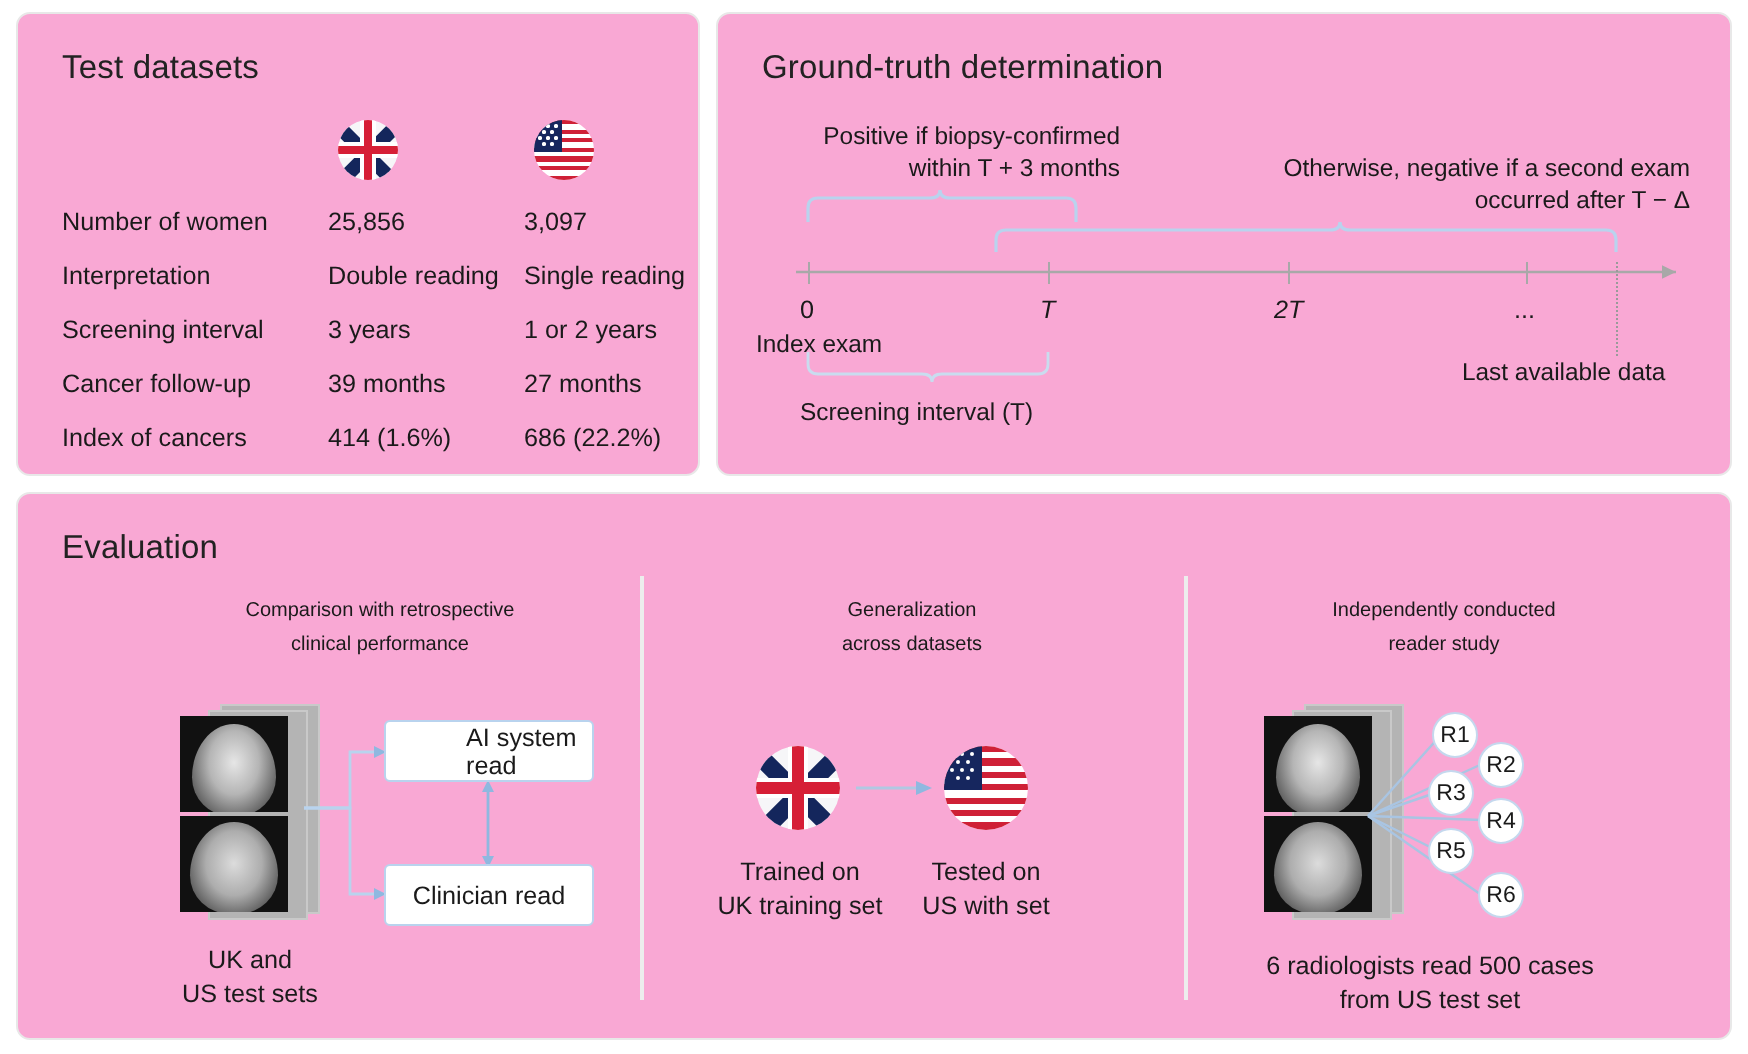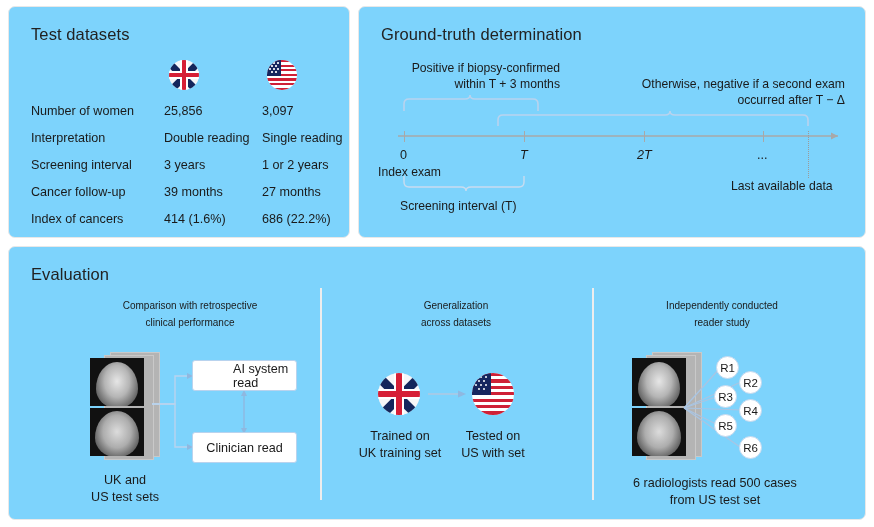--- a/index.html
+++ b/index.html
@@ -6,21 +6,21 @@
   body{
     width:874px;height:527px;
     font-family:"Liberation Sans","DejaVu Sans",sans-serif;
     color:#1a1a1a;
     position:relative;
     overflow:hidden;
     -webkit-font-smoothing:antialiased;
   }
   .card{
     position:absolute;
-    background:#7dd3fc;
+    background:#f9a8d4;
     border:1px solid #e8e8e8;
     border-radius:7px;
     box-sizing:border-box;
   }
   #card-datasets{left:8px;top:6px;width:342px;height:232px;}
   #card-groundtruth{left:358px;top:6px;width:508px;height:232px;}
   #card-evaluation{left:8px;top:246px;width:858px;height:274px;padding-left:12px;}
 
   .panel-title{
     position:absolute;

